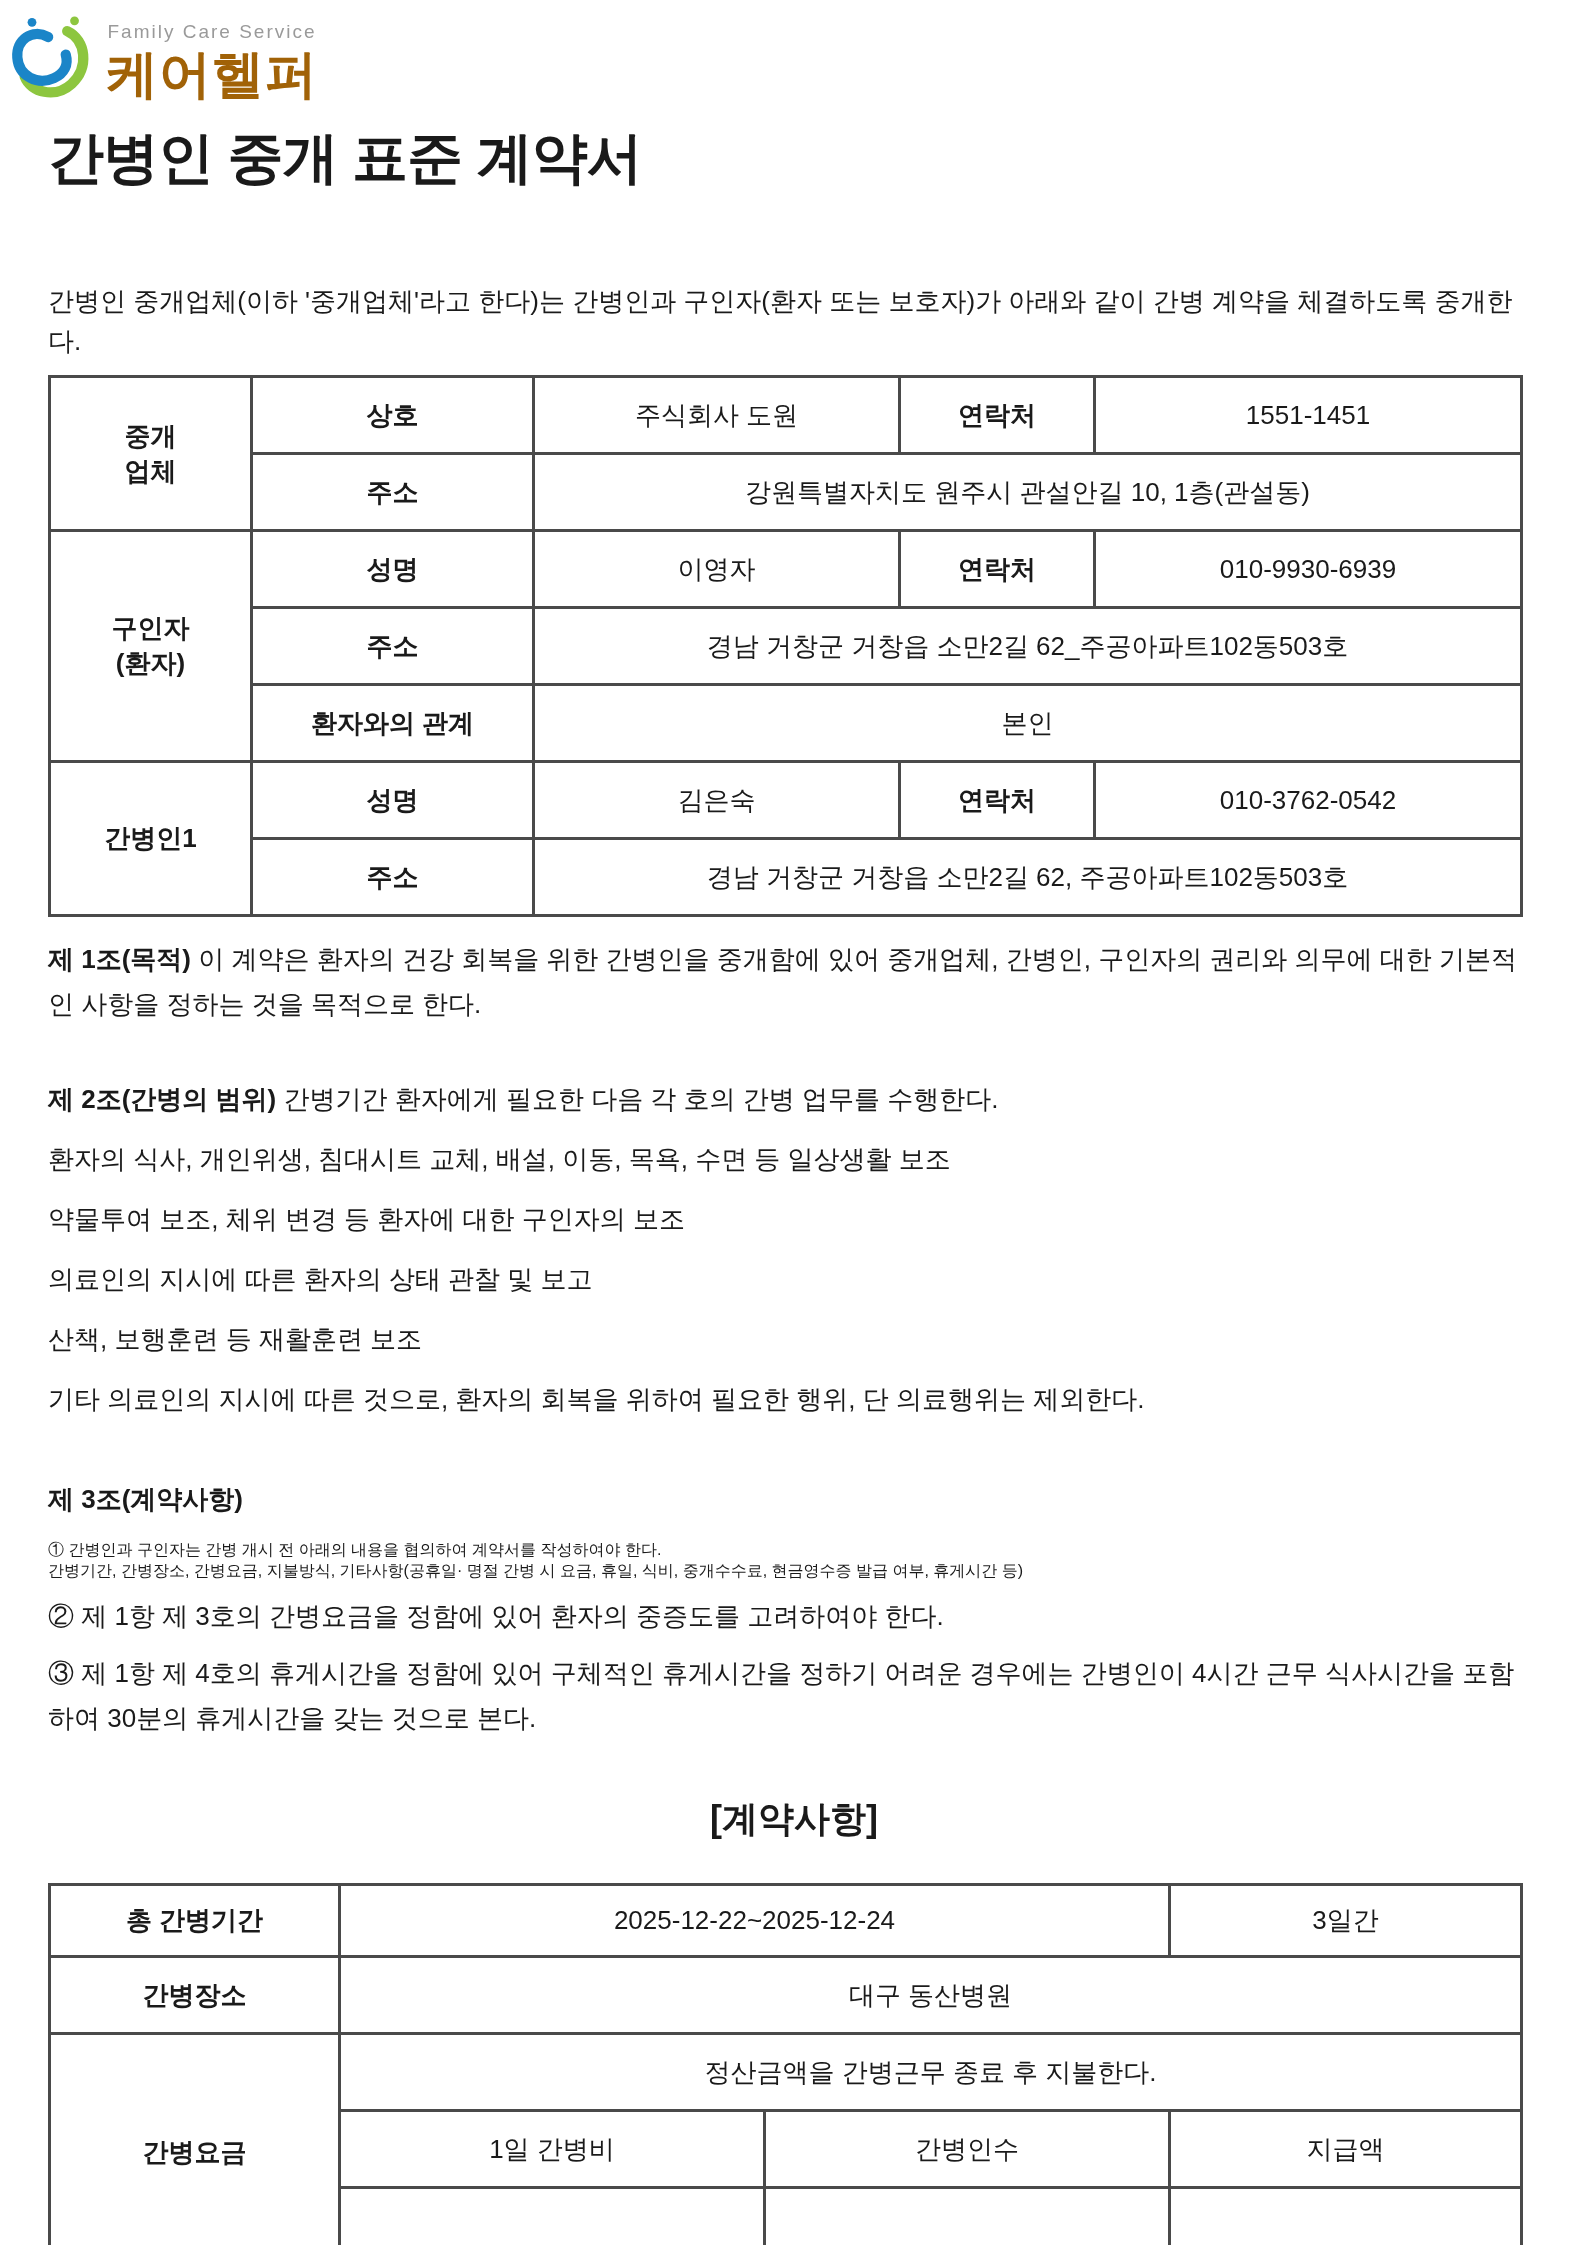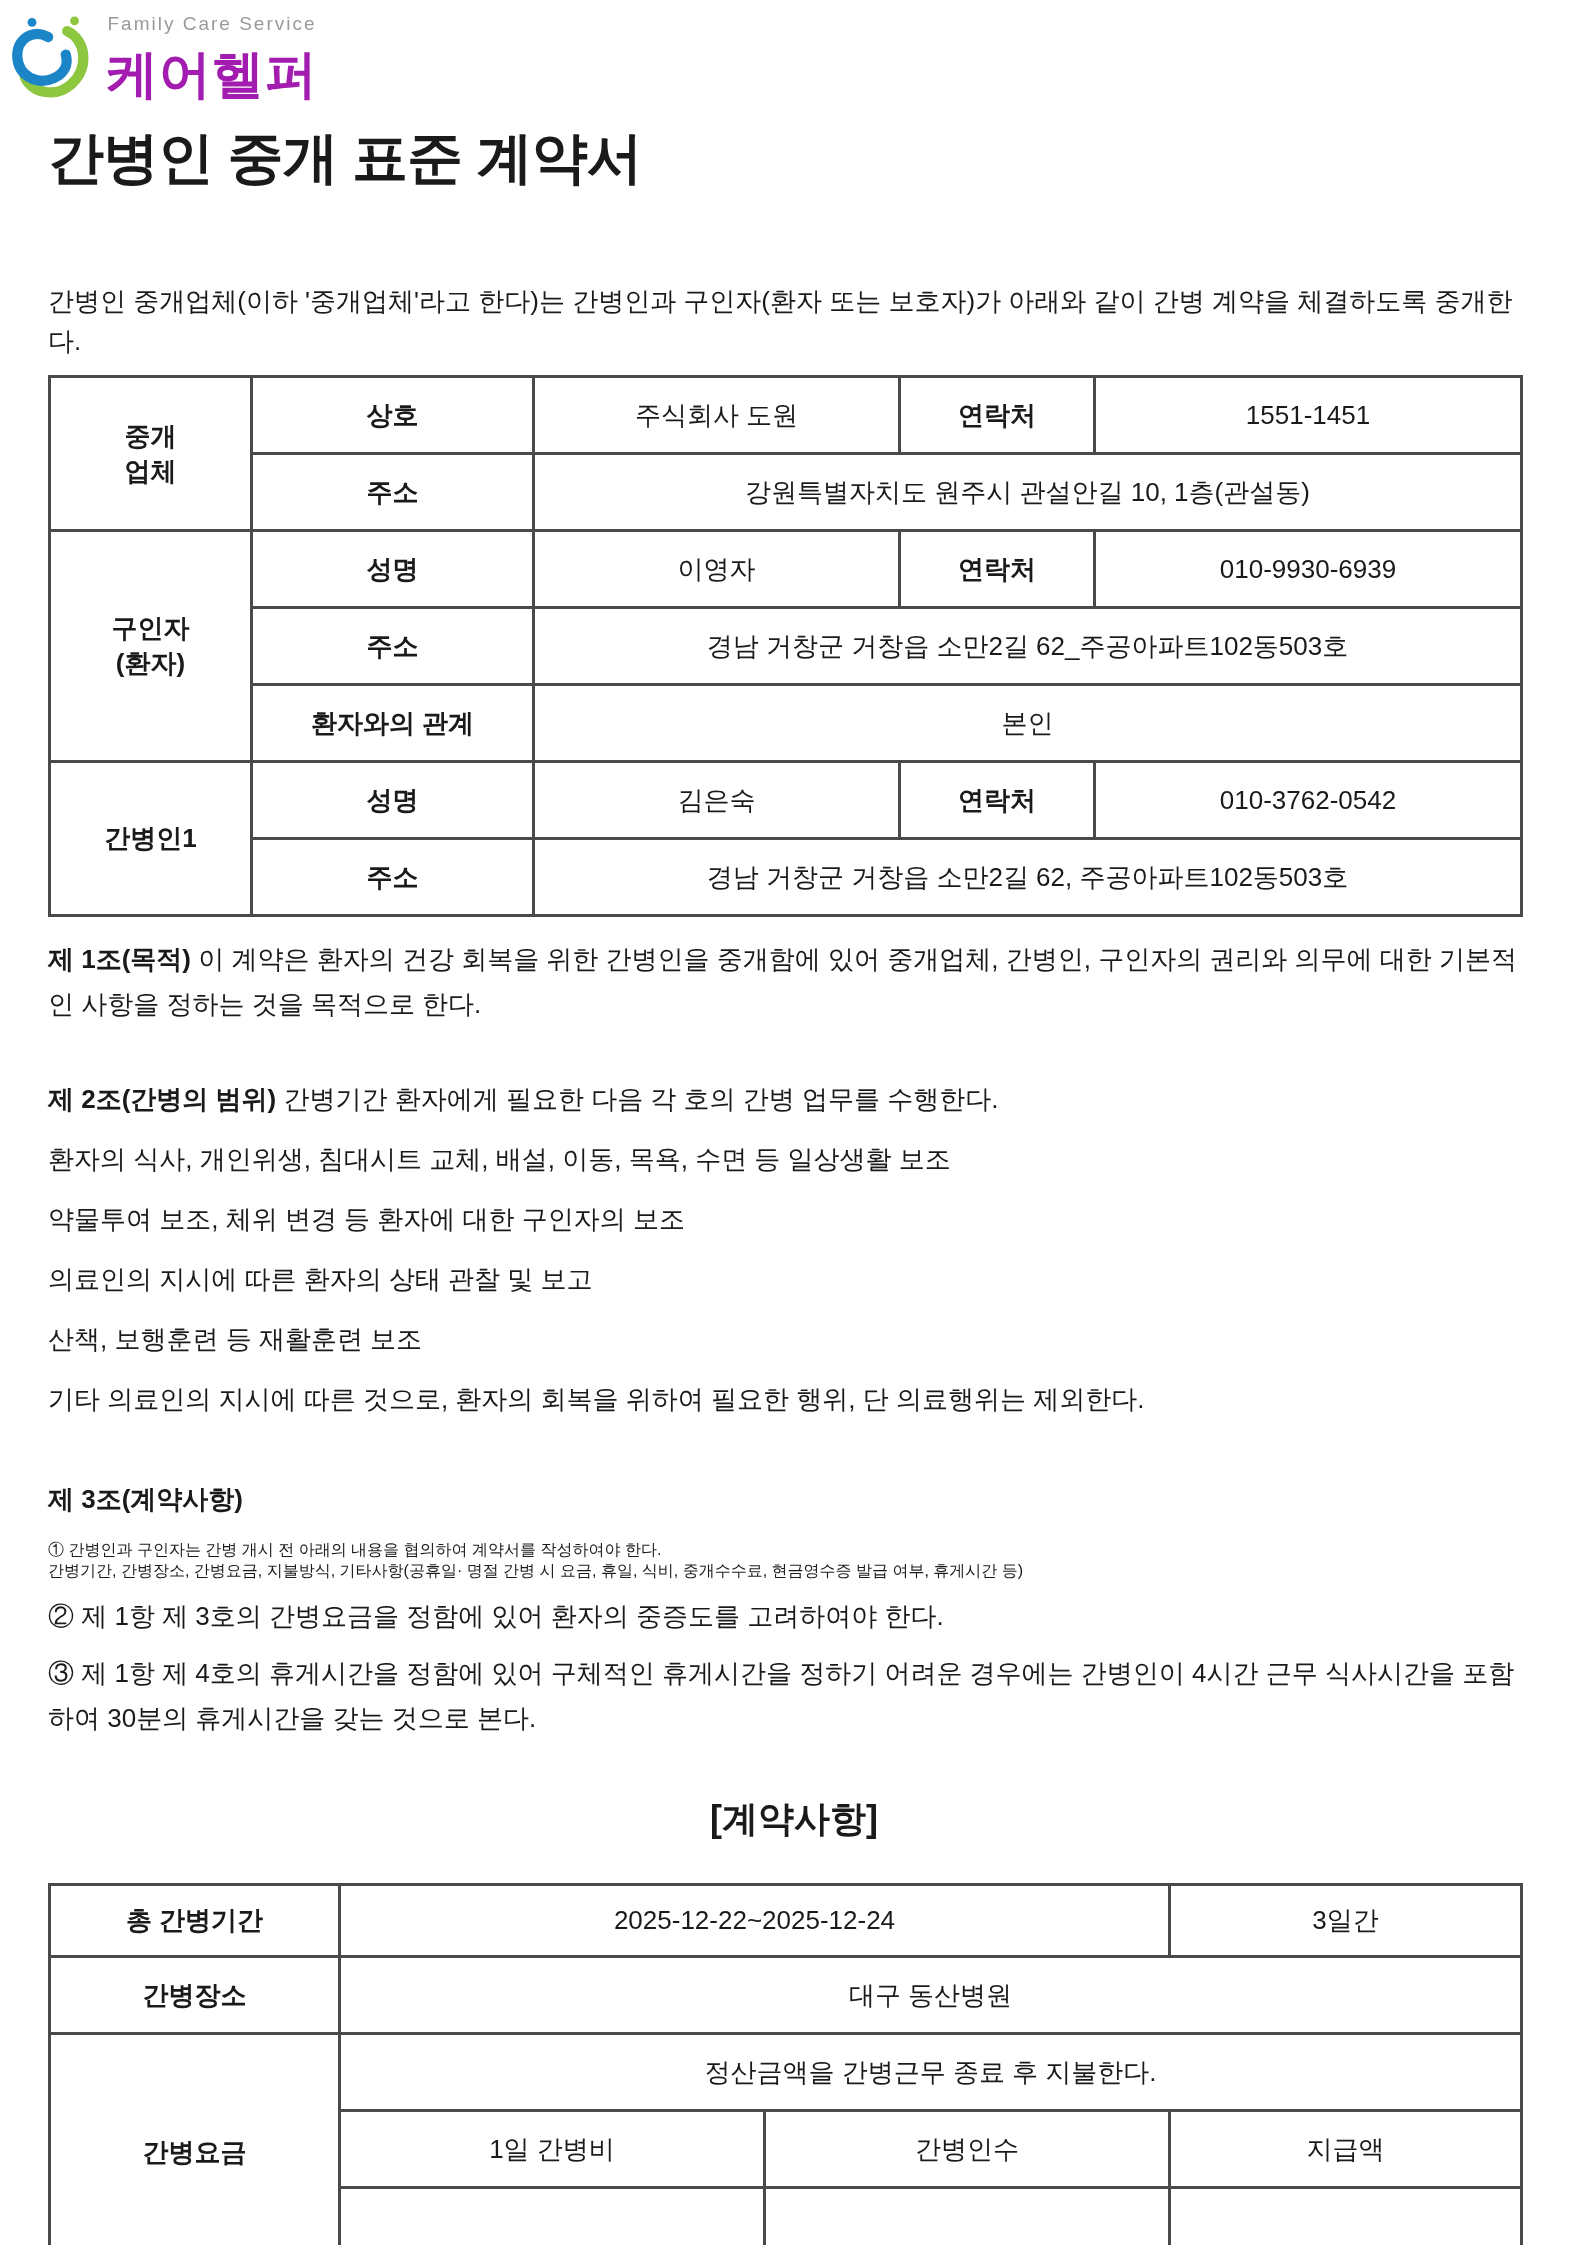--- a/index.html
+++ b/index.html
@@ -6,22 +6,22 @@
   html,body { background:#ffffff; }
   body { font-family:"Liberation Sans", sans-serif; color:#1a1a1a; }
   .page {
     position:relative; width:1588px; height:2245px;
     overflow:hidden; background:#fff; padding:0 48px;
   }
 
   
   .logo { position:absolute; top:12px; left:10px; display:flex; align-items:flex-end; gap:8px; }
   .logo-text { display:flex; flex-direction:column; align-items:center; padding-bottom:6px; }
-  .tagline { font-size:19px; color:#9a9a9a; letter-spacing:2px; margin-bottom:13px; }
-  .brand { font-size:52px; font-weight:bold; color:#a21caf; letter-spacing:1px; line-height:1; }
+  .tagline { font-size:19px; color:#9a9a9a; letter-spacing:2px; margin-bottom:5px; }
+  .brand { font-size:52px; font-weight:bold; color:#a16207; letter-spacing:1px; line-height:1; }
 
   
   h1.doc-title { margin-top:130px; margin-bottom:95px; text-align:left;
                  font-size:56px; font-weight:bold; line-height:1; letter-spacing:-1px; }
   p.intro { font-size:26px; line-height:40px; }
 
   p.body-par { font-size:26px; line-height:45px; }
   .m-art1 { margin-top:20px; }
   .m-art2 { margin-top:50px; }
   .m-item { margin-top:15px; }

